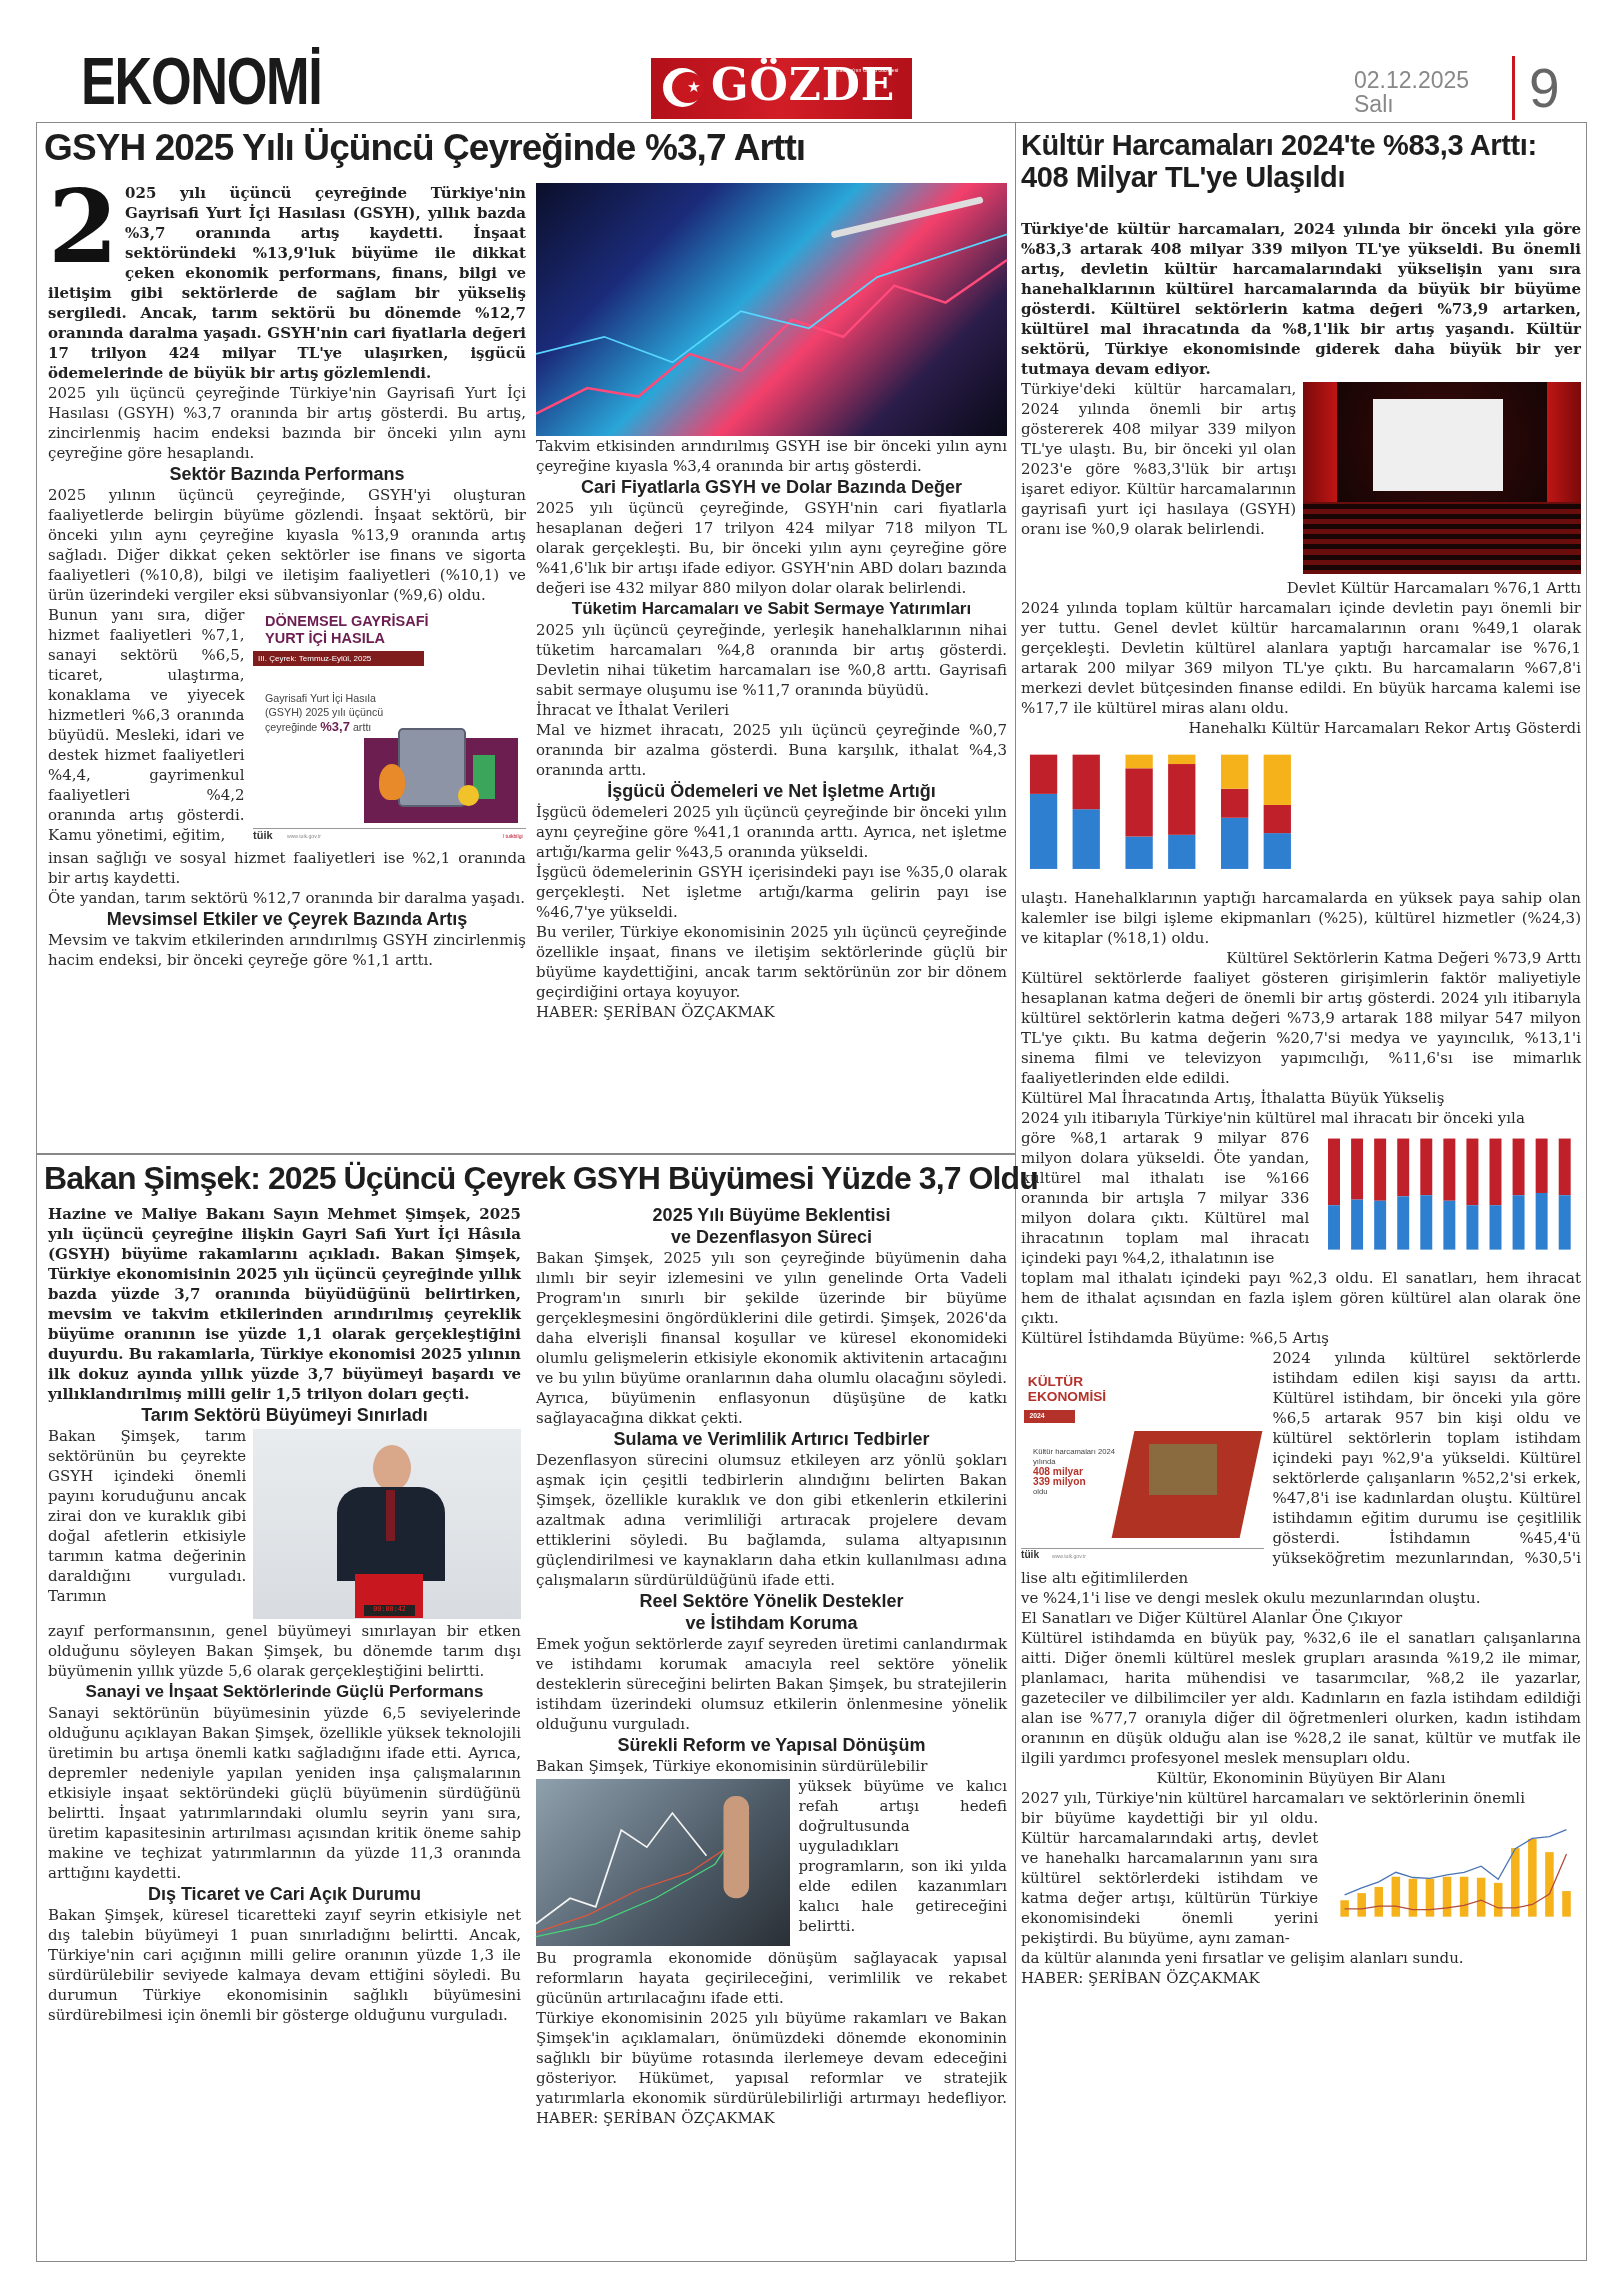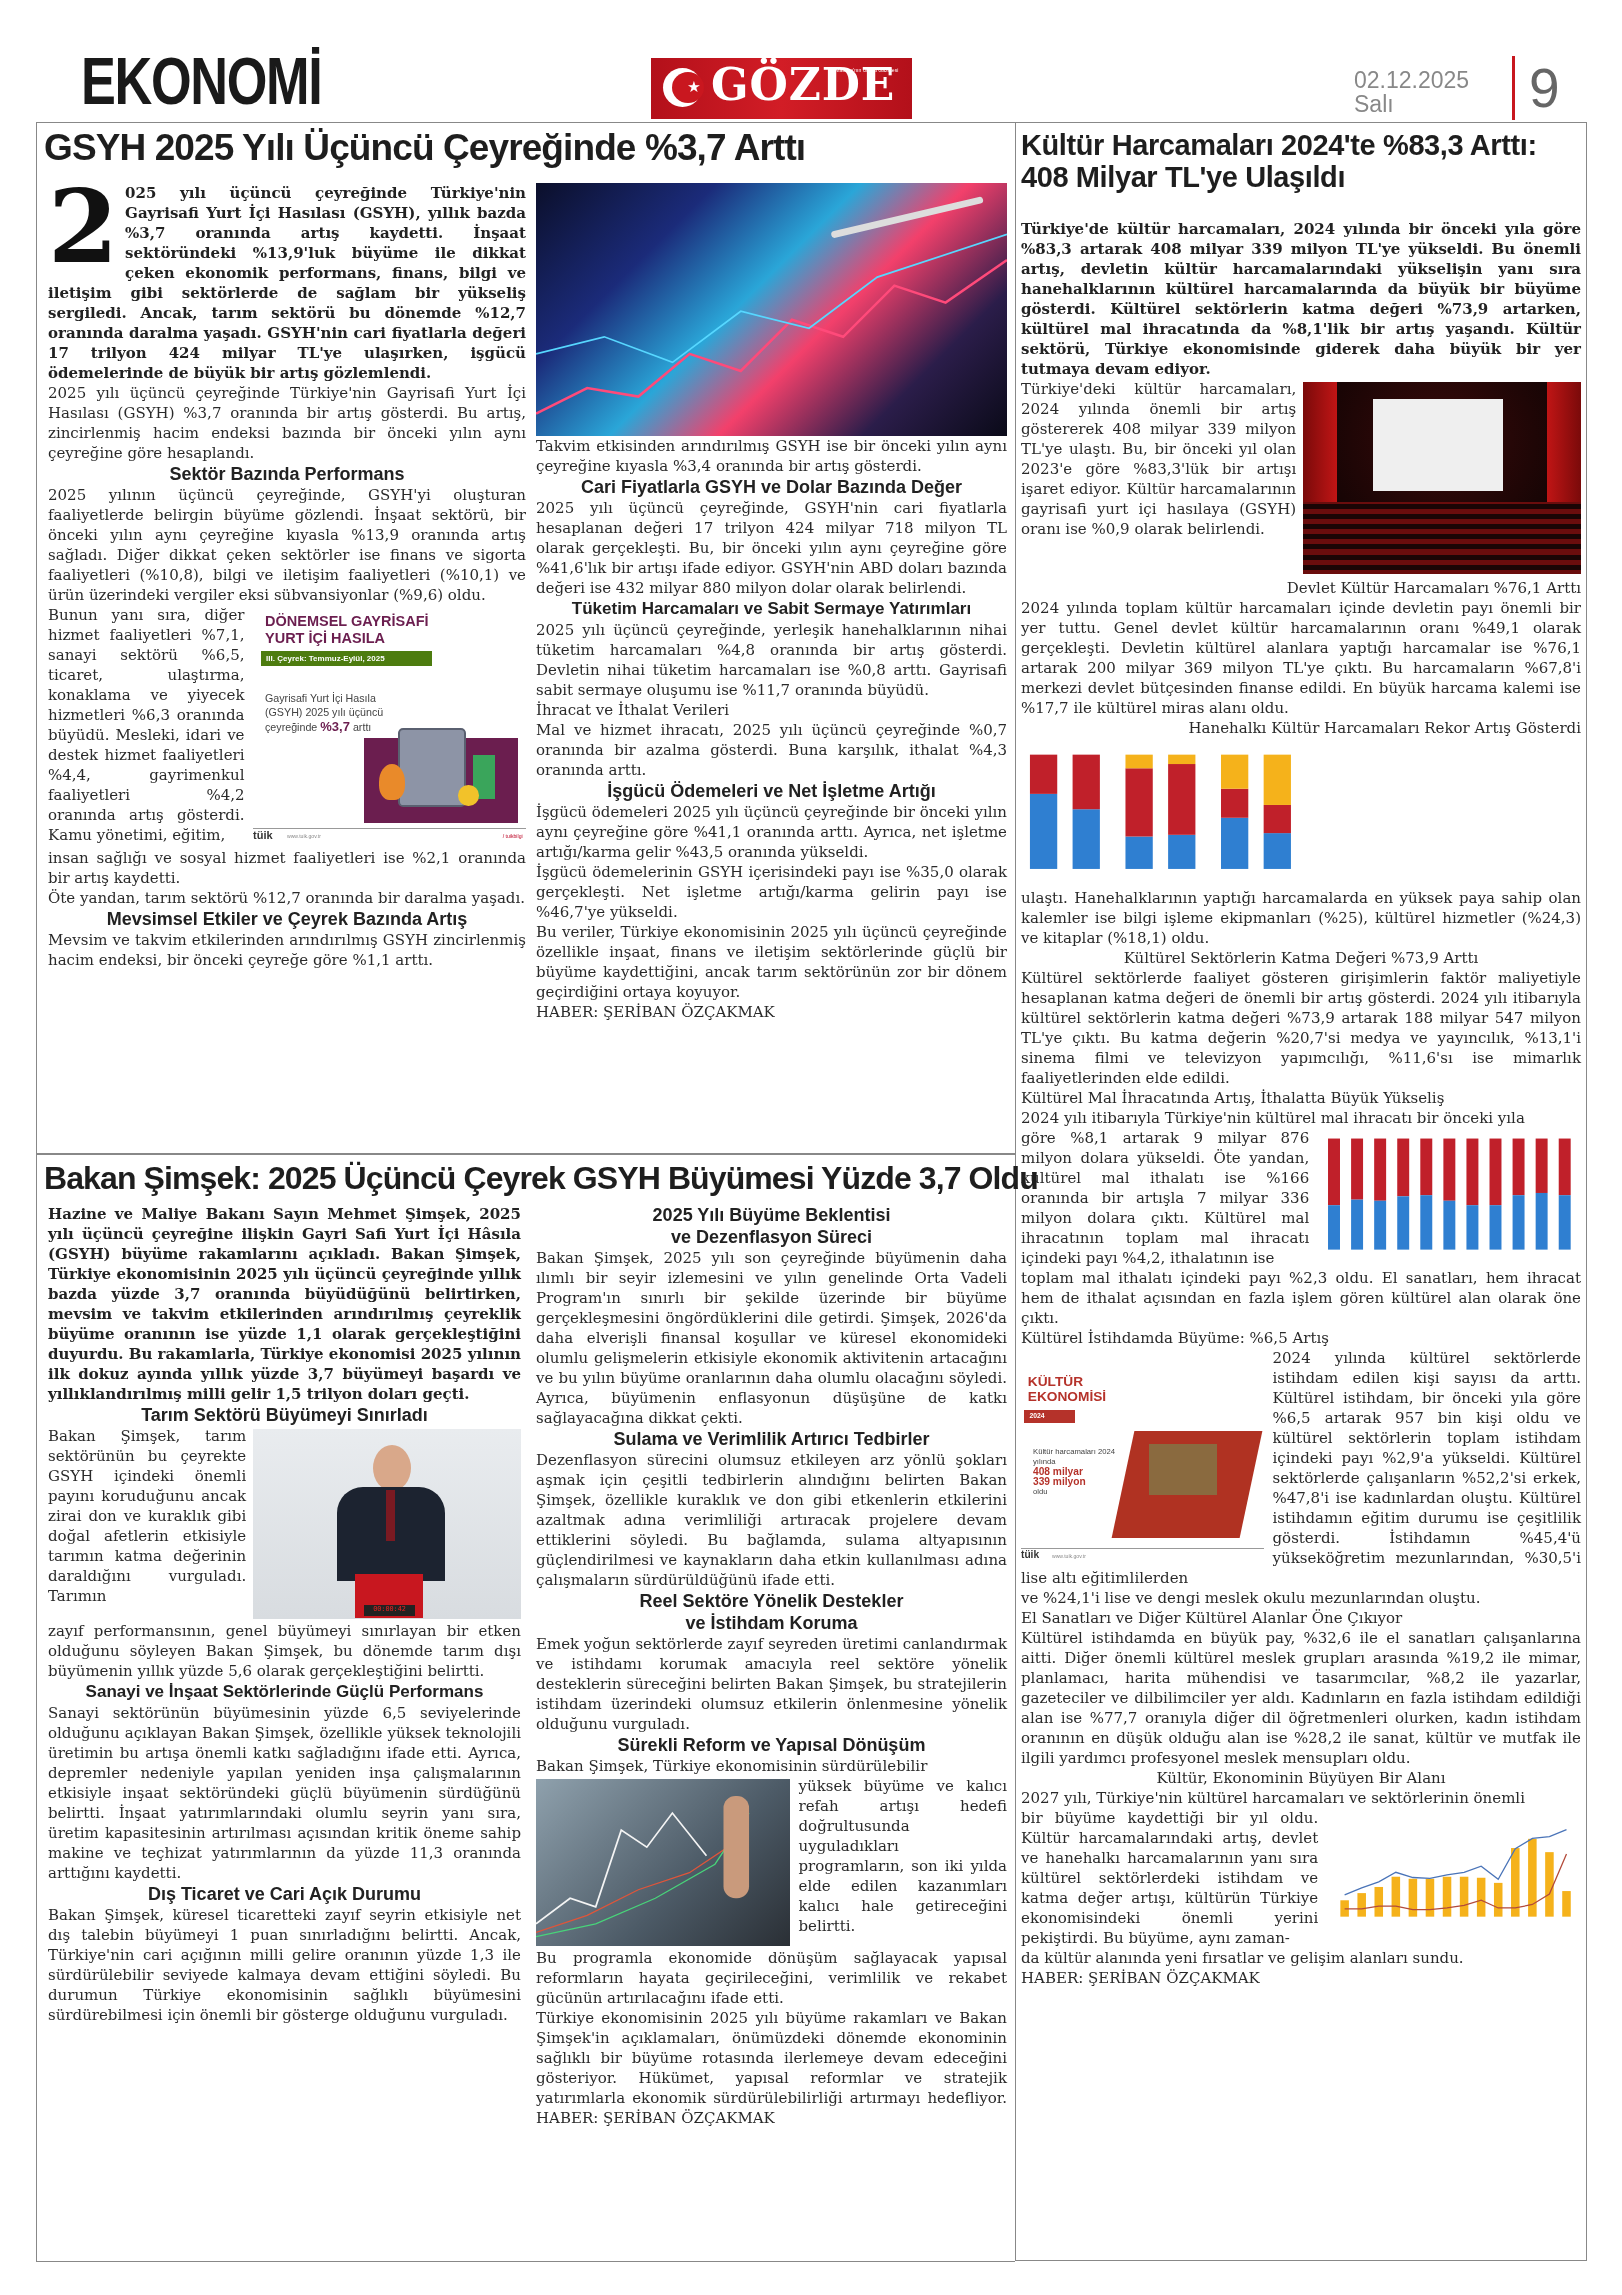--- a/index.html
+++ b/index.html
@@ -57,21 +57,21 @@
   <div class="txt bold"><span class="dropcap">2</span><span>025 yılı üçüncü çeyreğinde Türkiye'nin Gayrisafi Yurt İçi Hasılası (GSYH), yıllık bazda %3,7 oranında artış kaydetti. İnşaat sektöründeki %13,9'luk büyüme ile dikkat çeken ekonomik performans, finans, bilgi ve iletişim gibi sektörlerde de sağlam bir yükseliş sergiledi. Ancak, tarım sektörü bu dönemde %12,7 oranında daralma yaşadı. GSYH'nin cari fiyatlarla değeri 17 trilyon 424 milyar TL'ye ulaşırken, işgücü ödemelerinde de büyük bir artış gözlemlendi.</span></div>
   <p class="txt">2025 yılı üçüncü çeyreğinde Türkiye'nin Gayrisafi Yurt İçi Hasılası (GSYH) %3,7 oranında bir artış gösterdi. Bu artış, zincirlenmiş hacim endeksi bazında bir önceki yılın aynı çeyreğine göre hesaplandı.</p>
   <div class="sub">Sektör Bazında Performans</div>
   <p class="txt">2025 yılının üçüncü çeyreğinde, GSYH'yi oluşturan faaliyetlerde belirgin büyüme gözlendi. İnşaat sektörü, bir önceki yılın aynı çeyreğine kıyasla %13,9 oranında artış sağladı. Diğer dikkat çeken sektörler ise finans ve sigorta faaliyetleri (%10,8), bilgi ve iletişim faaliyetleri (%10,1) ve ürün üzerindeki vergiler eksi sübvansiyonlar (%9,6) oldu.</p>
   <div style="position:relative">
     <div style="float:right;width:273px;height:235px;margin:5.1px 0 3.4px 8.5px;position:relative;background:#fff">
       <div class="caption" style="position:absolute;left:12px;top:3.4px;font-weight:bold;color:#6b1e4f;font-size:14.5px;line-height:17px">
         <div>DÖNEMSEL GAYRİSAFİ</div>
         <div>YURT İÇİ HASILA</div>
       </div>
-      <div class="caption" style="position:absolute;left:8px;top:41px;width:171px;height:15.4px;background:#4d7c0f;color:#fff;font-size:8px;font-weight:bold;padding:2.6px 5.1px">III. Çeyrek: Temmuz-Eylül, 2025</div>
+      <div class="caption" style="position:absolute;left:0;top:41px;width:171px;height:15.4px;background:#7f1d1d;color:#fff;font-size:8px;font-weight:normal;padding:2.6px 5.1px">III. Çeyrek: Temmuz-Eylül, 2025</div>
       <div class="caption" style="position:absolute;left:12px;top:82px;width:137px;font-size:10.7px;color:#444;line-height:13.7px">
         <span>Gayrisafi Yurt İçi Hasıla (GSYH) 2025 yılı üçüncü çeyreğinde</span>
         <b style="color:#6b1e4f;font-size:13px">%3,7</b>
         <span>arttı</span>
       </div>
       <div style="position:absolute;left:111px;top:128px;width:154px;height:85px;background:#6b1e4f"></div>
       <div style="position:absolute;left:145px;top:118px;width:68px;height:79px;background:#8d94a6;border:2.6px solid #5a6070;border-radius:5.1px"></div>
       <div style="position:absolute;left:126px;top:154px;width:26px;height:36px;background:#e98a2a;border-radius:50% 50% 40% 40%"></div>
       <div style="position:absolute;left:220px;top:145px;width:22px;height:44px;background:#3aa55b"></div>
       <div style="position:absolute;left:205px;top:175px;width:20.5px;height:20.5px;border-radius:50%;background:#f2c22a"></div>
@@ -144,21 +144,21 @@
         <rect x="234" y="90" width="32" height="60" fill="#2f7fd1"></rect>
         <rect x="234" y="56" width="32" height="34" fill="#c0202a"></rect>
         <rect x="234" y="16" width="32" height="40" fill="#f5b21b"></rect>
         <rect x="284" y="108" width="32" height="42" fill="#2f7fd1"></rect>
         <rect x="284" y="75" width="32" height="33" fill="#c0202a"></rect>
         <rect x="284" y="16" width="32" height="59" fill="#f5b21b"></rect>
       </g>
     </svg>
   </div>
   <p class="txt" style="clear:both">ulaştı. Hanehalklarının yaptığı harcamalarda en yüksek paya sahip olan kalemler ise bilgi işleme ekipmanları (%25), kültürel hizmetler (%24,3) ve kitaplar (%18,1) oldu.</p>
-  <p class="txt" style="text-align:center">Kültürel Sektörlerin Katma Değeri %73,9 Arttı</p>
+  <p class="txt" style="text-align:right">Kültürel Sektörlerin Katma Değeri %73,9 Arttı</p>
   <p class="txt">Kültürel sektörlerde faaliyet gösteren girişimlerin faktör maliyetiyle hesaplanan katma değeri de önemli bir artış gösterdi. 2024 yılı itibarıyla kültürel sektörlerin katma değeri %73,9 artarak 188 milyar 547 milyon TL'ye çıktı. Bu katma değerin %20,7'si medya ve yayıncılık, %13,1'i sinema filmi ve televizyon yapımcılığı, %11,6'sı ise mimarlık faaliyetlerinden elde edildi.</p>
   <p class="txt" style="text-align:left">Kültürel Mal İhracatında Artış, İthalatta Büyük Yükseliş</p>
   <p class="txt">2024 yılı itibarıyla Türkiye'nin kültürel mal ihracatı bir önceki yıla</p>
   <div style="float:right;width:265px;height:135px;margin:1.7px 0 1.7px 6.8px">
     <svg width="265" height="135" id="svg-exp" viewBox="0 0 310 158">
         <rect x="14" y="10" width="14" height="78" fill="#c0202a"></rect>
         <rect x="14" y="88" width="14" height="52" fill="#2f7fd1"></rect>
         <rect x="41" y="10" width="14" height="71.5" fill="#c0202a"></rect>
         <rect x="41" y="81.5" width="14" height="58.5" fill="#2f7fd1"></rect>
         <rect x="68" y="10" width="14" height="72.8" fill="#c0202a"></rect>

